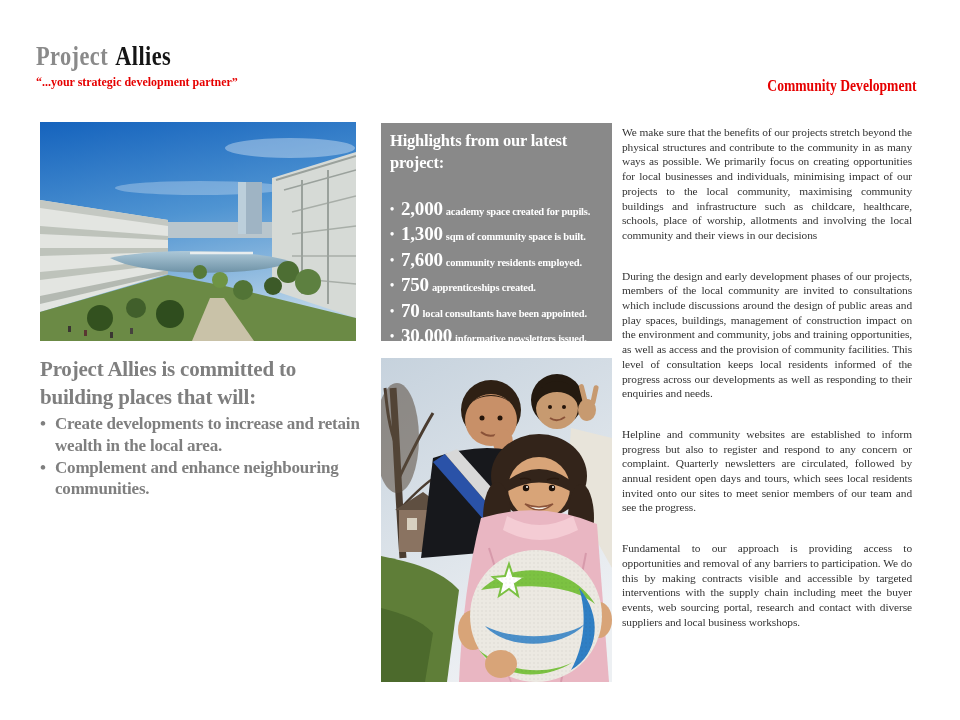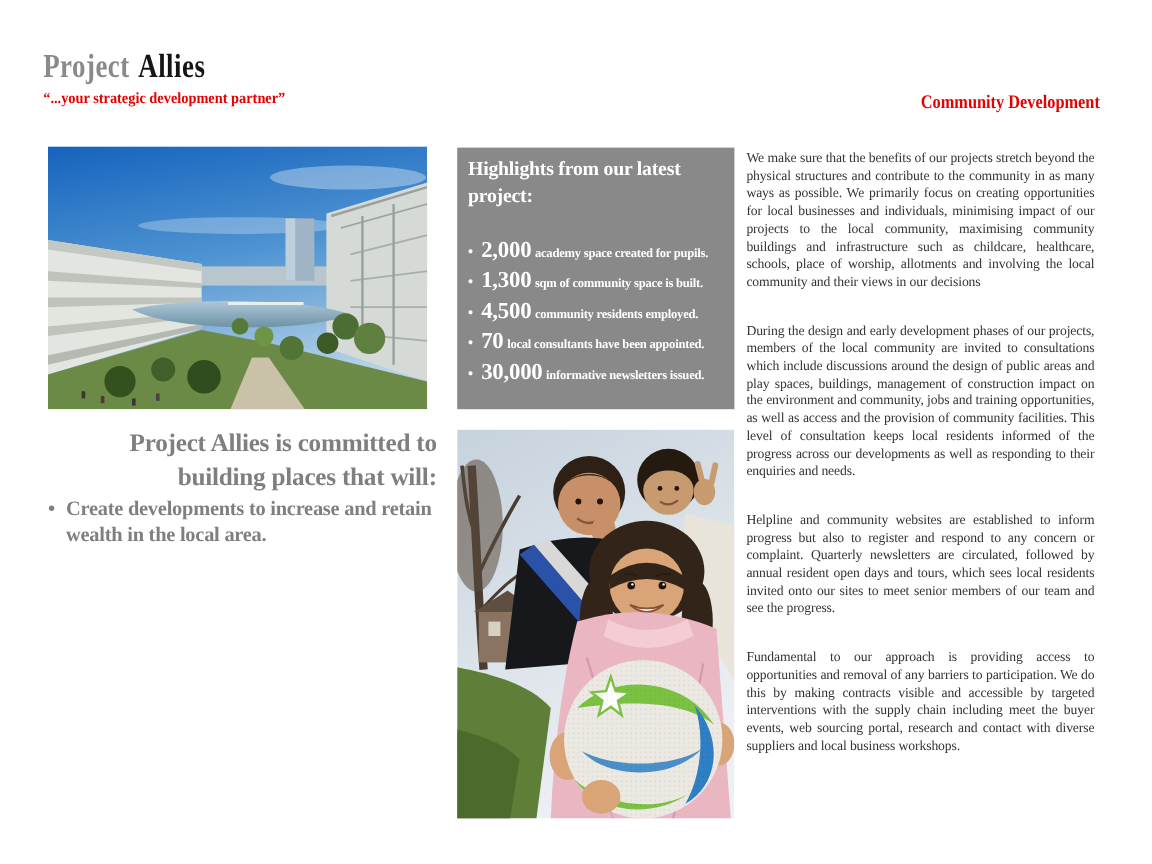--- a/index.html
+++ b/index.html
@@ -27,21 +27,20 @@
   .section-label{
     position:absolute;right:43px;top:77px;font-size:16px;font-weight:bold;
     color:var(--accent-red);transform:scaleX(0.85);transform-origin:right center;white-space:nowrap;
   }
   
   .photo-campus{position:absolute;left:40px;top:122px;width:316px;height:219px;}
   .left-heading{
     position:absolute;left:40px;top:355px;width:324px;
     font-size:21px;line-height:1.34;font-weight:bold;color:var(--left-gray);
     letter-spacing:-0.2px;
-    text-align:right;
   }
   .left-bullets{
     position:absolute;left:40px;top:413px;width:326px;list-style:none;
   }
   .left-bullets li{
     position:relative;padding-left:15px;font-size:17px;line-height:1.28;
     font-weight:bold;color:var(--left-gray);letter-spacing:-0.2px;
   }
   .left-bullets li::before{
     content:"\2022";position:absolute;left:0;top:0;
@@ -131,28 +130,30 @@
       <rect x="28" y="204" width="3" height="6" fill="#3a3632"></rect>
       <rect x="44" y="208" width="3" height="6" fill="#5a3632"></rect>
       <rect x="70" y="210" width="3" height="6" fill="#3a3632"></rect>
       <rect x="90" y="206" width="3" height="6" fill="#46423e"></rect>
     </svg>
   </div>
 
   <div class="left-heading">Project Allies is committed to building places that will:</div>
   <ul class="left-bullets">
     <li><span>Create developments to increase and retain wealth in the local area.</span></li>
+    <li><span>Complement and enhance neighbouring communities.</span></li>
   </ul>
 
   <div class="highlights">
     <div class="hl-title">Highlights from our latest project:</div>
     <ul class="hl-list">
       <li><span class="hl-num">2,000</span><span class="hl-desc">academy space created for pupils.</span></li>
       <li><span class="hl-num">1,300</span><span class="hl-desc">sqm of community space is built.</span></li>
-      <li><span class="hl-num">4,500</span><span class="hl-desc">community residents employed.</span></li>
+      <li><span class="hl-num">7,600</span><span class="hl-desc">community residents employed.</span></li>
+      <li><span class="hl-num">750</span><span class="hl-desc">apprenticeships created.</span></li>
       <li><span class="hl-num">70</span><span class="hl-desc">local consultants have been appointed.</span></li>
       <li><span class="hl-num">30,000</span><span class="hl-desc">informative newsletters issued.</span></li>
     </ul>
   </div>
 
   <div class="photo-children">
     <svg width="231" height="324" viewBox="0 0 231 324" preserveAspectRatio="none">
       <defs>
         <linearGradient id="sky2" x1="0" y1="0" x2="0.4" y2="1">
           <stop offset="0" stop-color="#c6d2dd"></stop>

